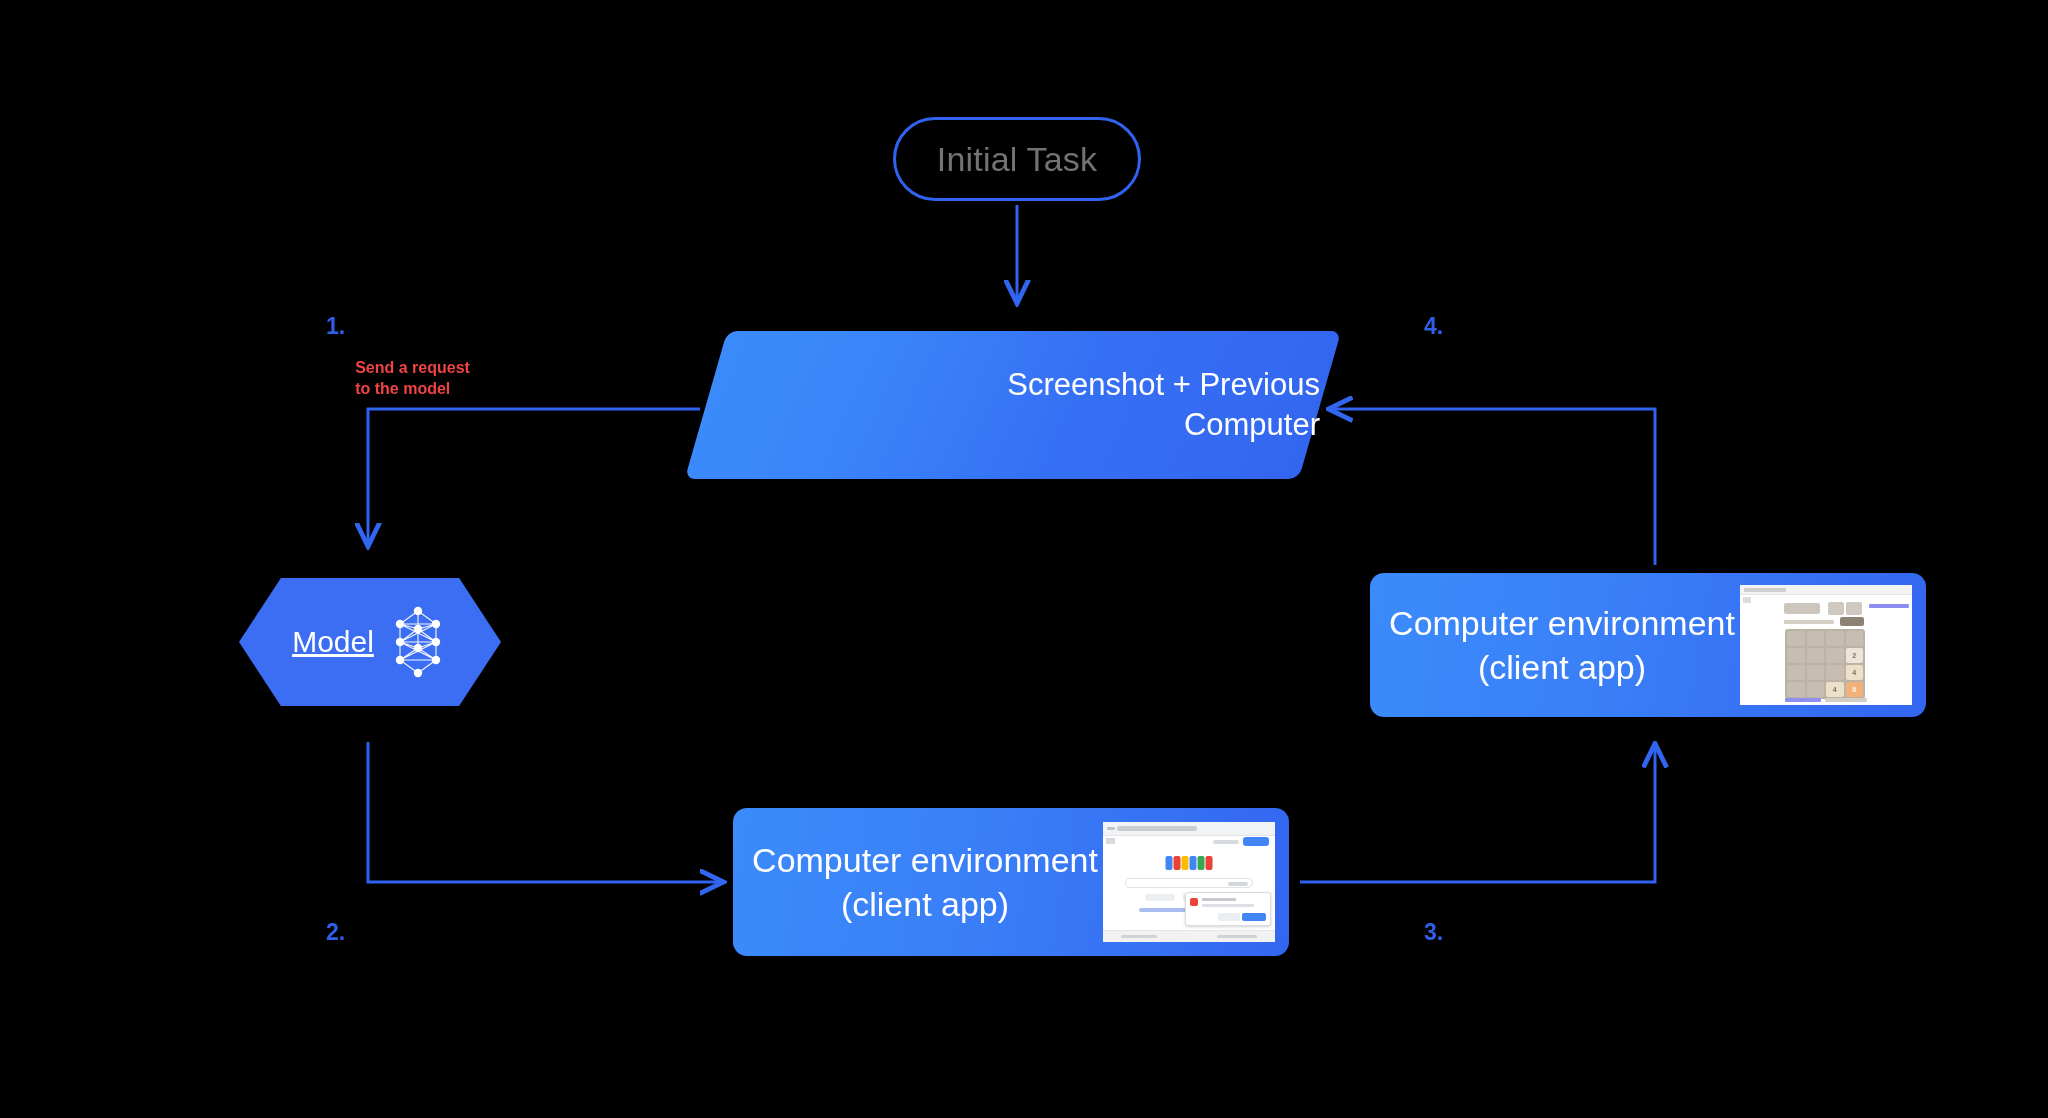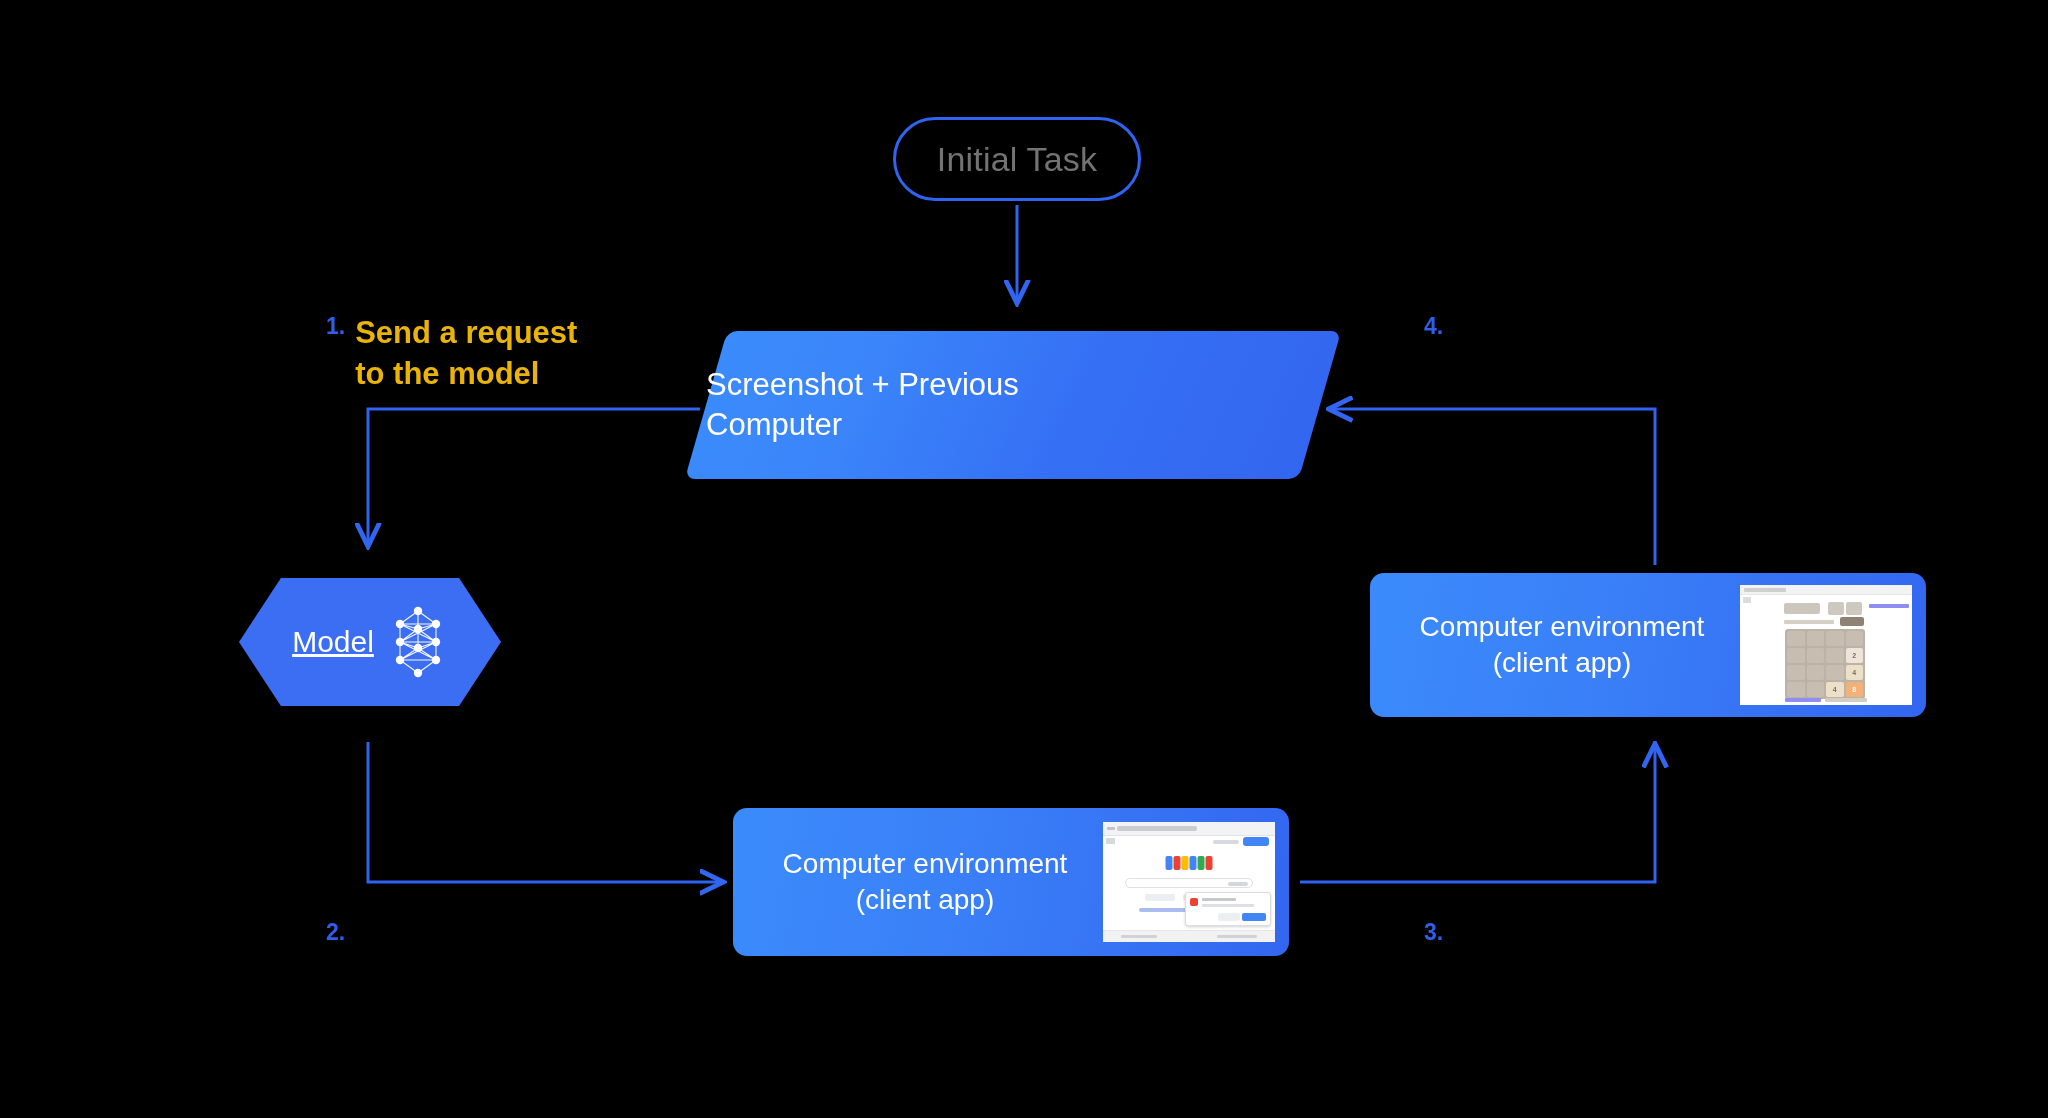--- a/index.html
+++ b/index.html
@@ -36,21 +36,21 @@
   }
   .para-shape {
     position: absolute; inset: 0;
     background: linear-gradient(100deg, #3b8bfb 0%, #3b86fa 22%, #3570f4 60%, #3366f0 100%);
     transform: skewX(-16deg);
     border-radius: 10px;
   }
   .para-text {
     position: absolute; inset: 0;
     display: flex; flex-direction: column;
-    align-items: flex-start; justify-content: center;
+    align-items: flex-end; justify-content: center;
     color: #ffffff; font-size: 31px; line-height: 1.28;
     text-align: center;
   }
 
   
   .hex {
     position: absolute;
     left: 239px; top: 578px;
     width: 262px; height: 128px;
     background: #3b6ef3;
@@ -73,21 +73,21 @@
     width: 556px; height: 144px;
     background: linear-gradient(100deg, #3b8bfb 0%, #3a80f8 40%, #3366f0 100%);
   }
   .card-bottom {
     left: 733px; top: 808px;
     width: 556px; height: 148px;
     background: linear-gradient(100deg, #3b8bfb 0%, #3a80f8 40%, #3366f0 100%);
   }
   .card-label {
     flex: 1;
-    color: #fff; font-size: 28px; line-height: 1.3;
+    color: #fff; font-size: 34px; line-height: 1.3;
     text-align: center; padding-left: 14px;
   }
   .thumb {
     width: 172px; height: 120px;
     background: #fff;
     margin-right: 14px;
     position: relative;
     flex: none;
     overflow: hidden;
   }
@@ -130,21 +130,21 @@
             display:grid; grid-template-columns:repeat(4,1fr); grid-template-rows:repeat(4,1fr); gap:2px;}
   .t-cell { background:#c7bdb1; border-radius:2px; }
   .t-tile { border-radius:2px; display:flex; align-items:center; justify-content:center; font-size:7px; color:#776e65; font-weight:bold;}
   .t-2 { background:#eee4da; } .t-4 { background:#ede0c8; } .t-8 { background:#f2b179; color:#f9f6f2;}
   .t-foot { position:absolute; left:45px; bottom:3px; width:36px; height:4px; background:#8f8ef0; border-radius:1px;}
   .t-foot2 { position:absolute; left:85px; bottom:3px; width:42px; height:4px; background:#d3cdc4; border-radius:1px;}
 
   
   .step { position: absolute; display: flex; align-items: flex-start; gap: 10px; }
   .step-num { color: #2f5fe8; font-size: 23px; font-weight: bold; }
-  .step-text { color: #eab308; font-size: 31px; font-weight: bold; line-height: 1.32; }
+  .step-text { color: #ef4444; font-size: 16px; font-weight: bold; line-height: 1.32; margin-top: 44px; }
 
   .step1 { left: 326px; top: 313px; }
   .step4 { left: 1424px; top: 313px; }
   .step2 { left: 326px; top: 919px; }
   .step3 { left: 1424px; top: 919px; }
 
   svg.connectors { position: absolute; left: 0; top: 0; width: 2048px; height: 1118px; pointer-events: none; }
 </style>
 </head>
 <body>

